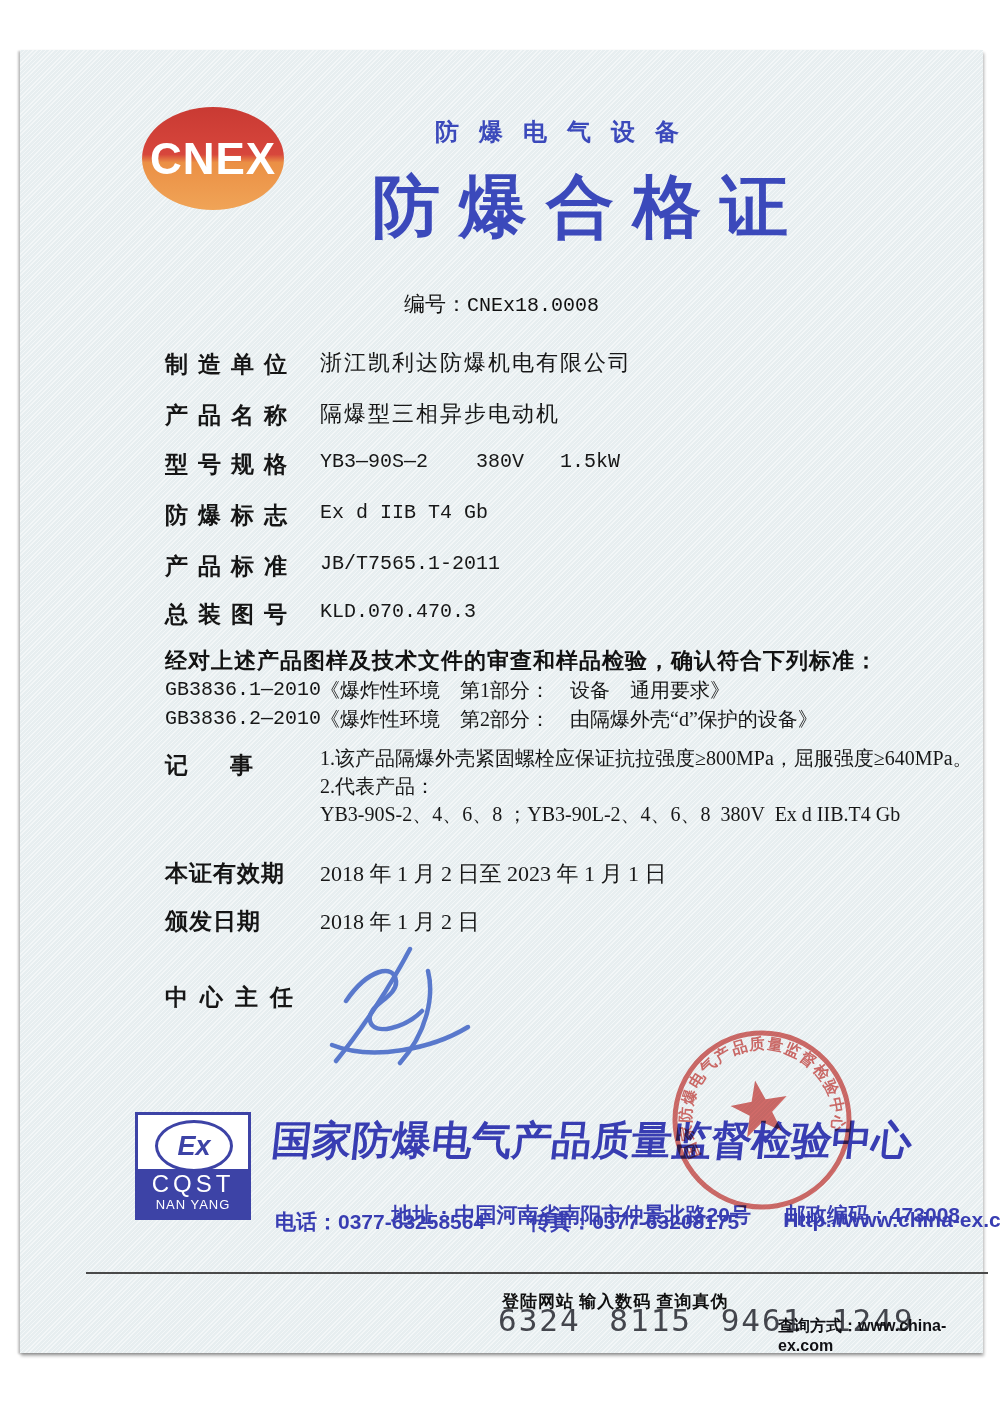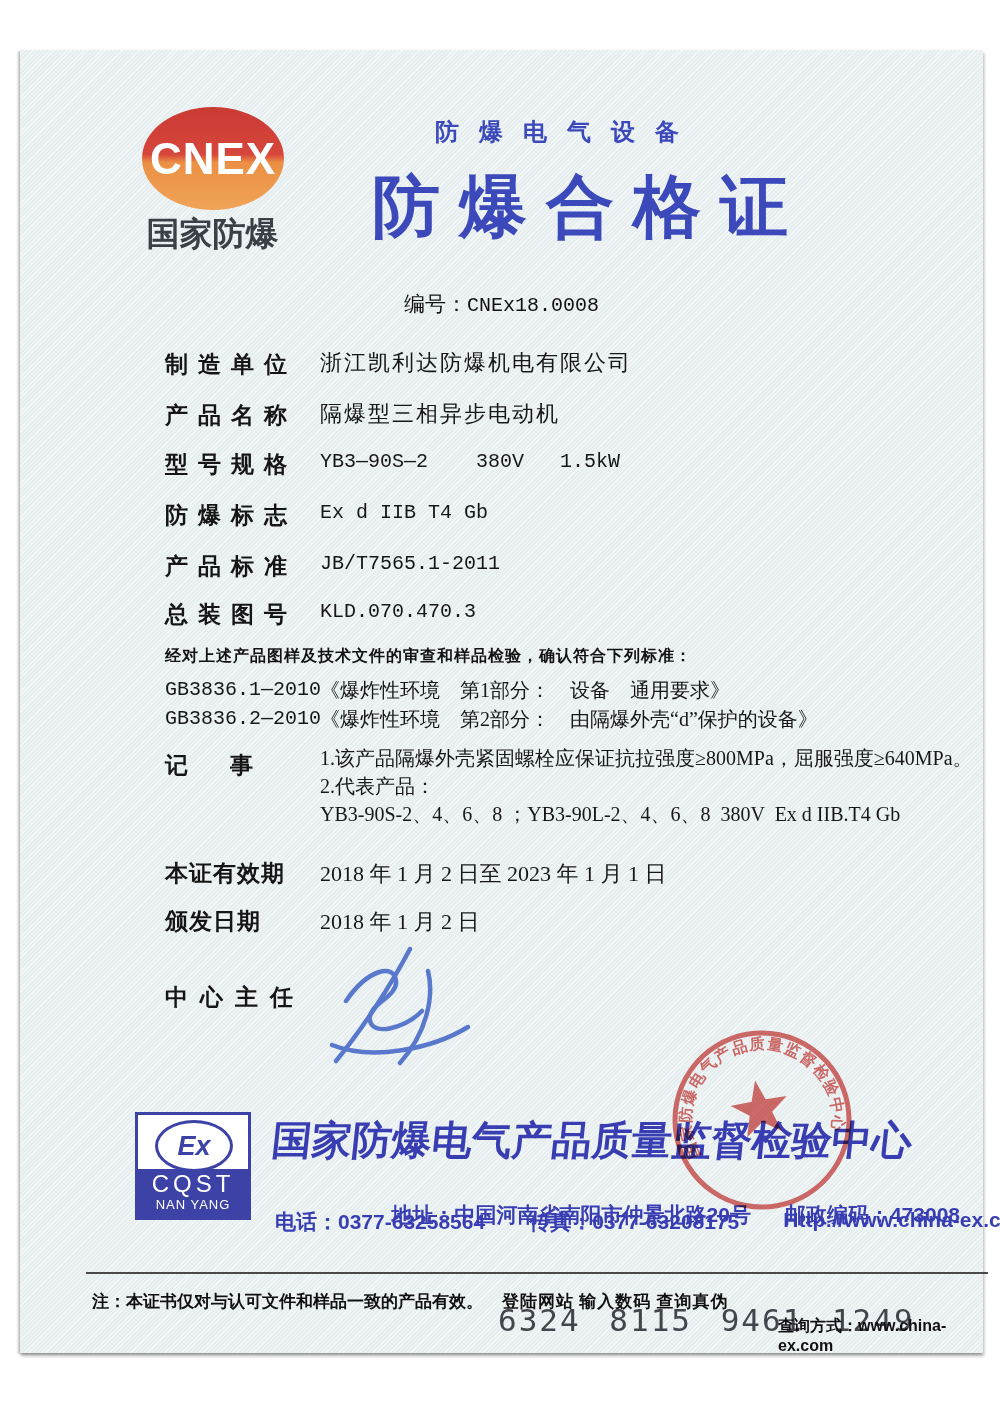--- a/index.html
+++ b/index.html
@@ -27,21 +27,21 @@
   .title{left:352px;top:112px;font-size:68px;font-weight:bold;letter-spacing:19px;white-space:nowrap;
     color:var(--accent,#3b49bb);font-family:"Liberation Sans", sans-serif;}
   .certno{left:0;top:240px;width:100%;text-align:center;font-size:21px;color:#111;}
   .certno .mono{font-family:"Liberation Mono", monospace;font-size:20px;}
 
   
   .lbl{left:145px;font-size:23px;font-weight:600;letter-spacing:10px;white-space:nowrap;color:#151515;}
   .val-cn{left:300px;font-size:22px;letter-spacing:2px;white-space:pre;color:#171717;}
   .val-en{left:300px;font-size:20px;font-family:"Liberation Mono", monospace;white-space:pre;color:#171717;}
 
-  .std-intro{left:145px;top:596px;font-size:16px;letter-spacing:1px;color:#121212;font-weight:600;}
+  .std-intro{left:145px;top:596px;font-size:22px;letter-spacing:1px;color:#121212;font-weight:600;}
   .std-code{left:145px;font-size:20px;font-family:"Liberation Mono", monospace;color:#171717;}
   .std-desc{left:300px;font-size:20px;color:#171717;}
   .notes-lbl{top:700px;letter-spacing:42px;}
   .note-line{left:300px;font-size:20px;white-space:pre;color:#171717;}
 
   .sig-svg{left:282px;top:885px;}
   .seal-svg{left:642px;top:970px;mix-blend-mode:multiply;opacity:.84;transform:rotate(-10deg);}
 
   
   .cqst-logo{left:115px;top:1062px;width:116px;height:108px;border:3px solid var(--cqst_blue,#3d43a6);
@@ -71,21 +71,20 @@
   .foot-query .url{font-family:"Liberation Sans", sans-serif;font-weight:bold;}
 </style>
 </head>
 <body>
 
 <div class="paper">
 
   <div class="cnex-logo">
     <span class="cnex-text">CNEX</span>
   </div>
-  <div class="cnex-caption">国家防爆</div>
   <div class="subtitle">防爆电气设备</div>
   <div class="title">防爆合格证</div>
   <div class="certno">
     <span>编号：</span><span class="mono">CNEx18.0008</span>
   </div>
 
   <div class="lbl" style="top:299px">制造单位</div>
   <div class="val-cn" style="top:298px">浙江凯利达防爆机电有限公司</div>
 
   <div class="lbl" style="top:350px">产品名称</div>
@@ -149,21 +148,20 @@
     <span>地址：</span><span>中国河南省南阳市仲景北路20号</span><span style="margin-left:34px">邮政编码：</span><span>473008</span>
   </div>
 
   <div class="org-line tel-row">
     <span><span>电话：</span><span>0377-63258564</span></span>
     <span><span>传真：</span><span>0377-63208175</span></span>
     <span>Http://www.china-ex.com</span>
   </div>
 
   <div class="foot-line"></div>
-  <div class="foot-note">注：本证书仅对与认可文件和样品一致的产品有效。</div>
   <div class="foot-hint">登陆网站 输入数码 查询真伪</div>
   <div class="foot-code">6324 8115 9461 1249</div>
   <div class="foot-query">
     <span>查询方式：</span><span class="url">www.china-ex.com</span>
   </div>
 
   <svg class="seal-svg" width="200" height="200" viewBox="0 0 200 200">
     <circle cx="100" cy="100" r="87" fill="none" stroke="#d4524e" stroke-width="5"></circle>
     <polygon fill="#d4524e" points="100,60 107.1,80.3 128.5,80.7 111.4,93.7 117.6,114.3 100,102 82.4,114.3 88.6,93.7 71.5,80.7 92.9,80.3"></polygon>
     <defs>

